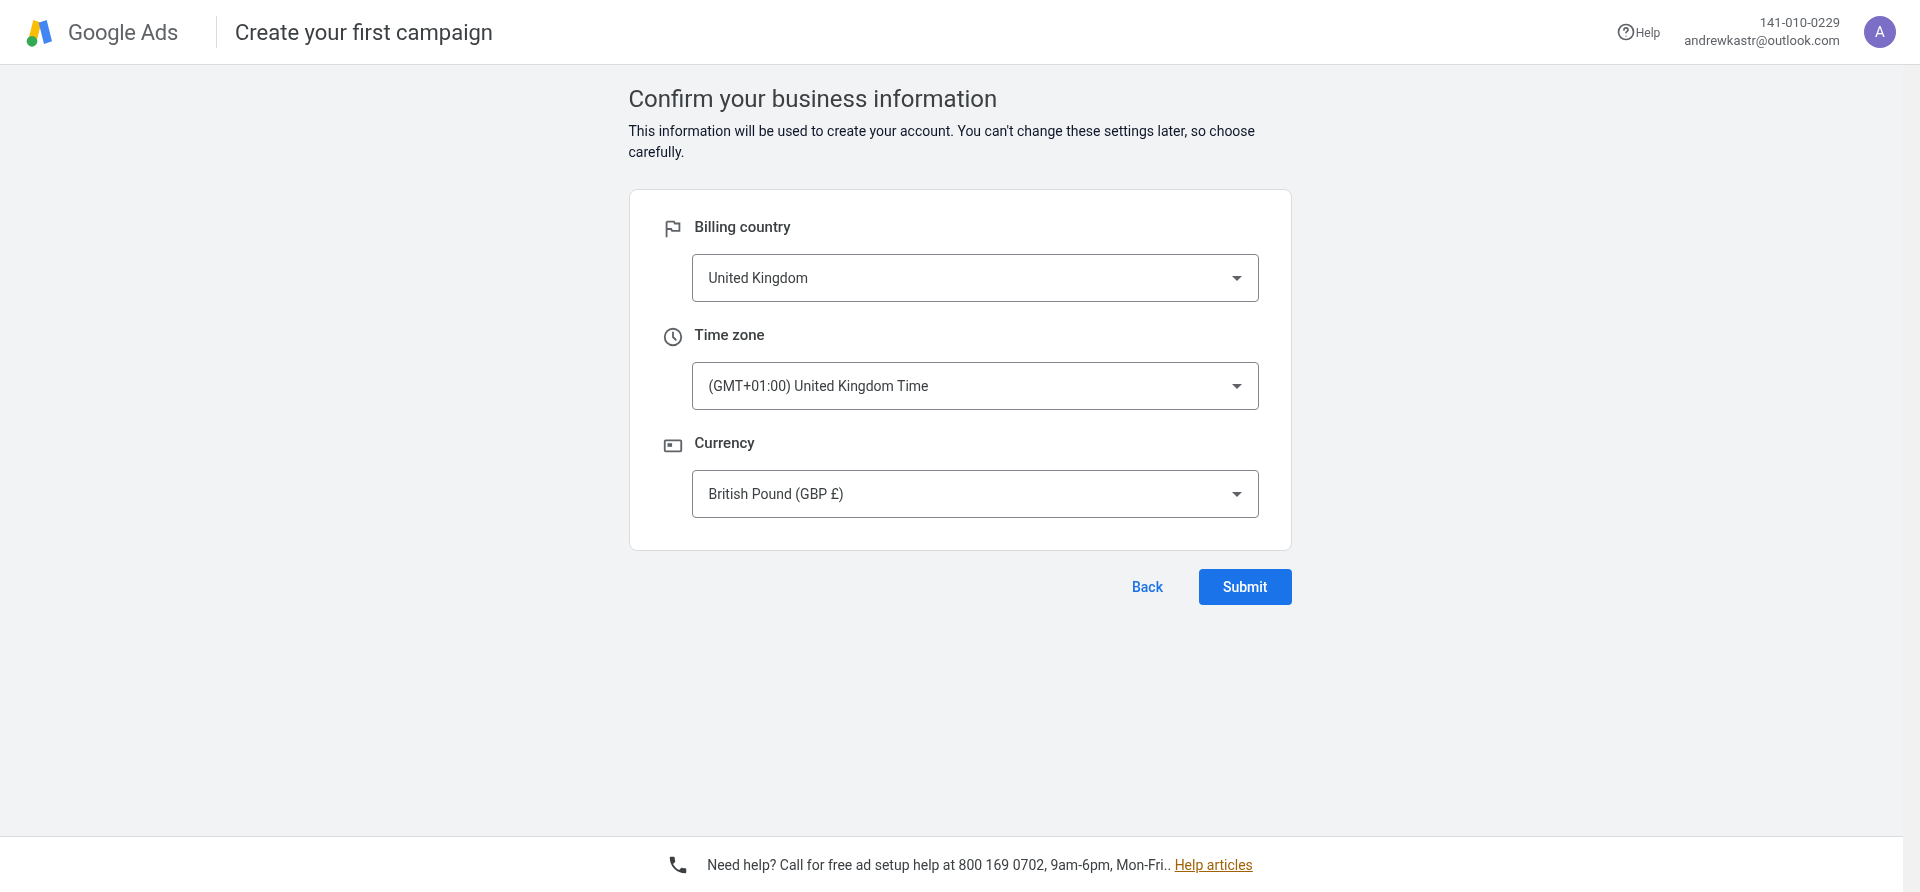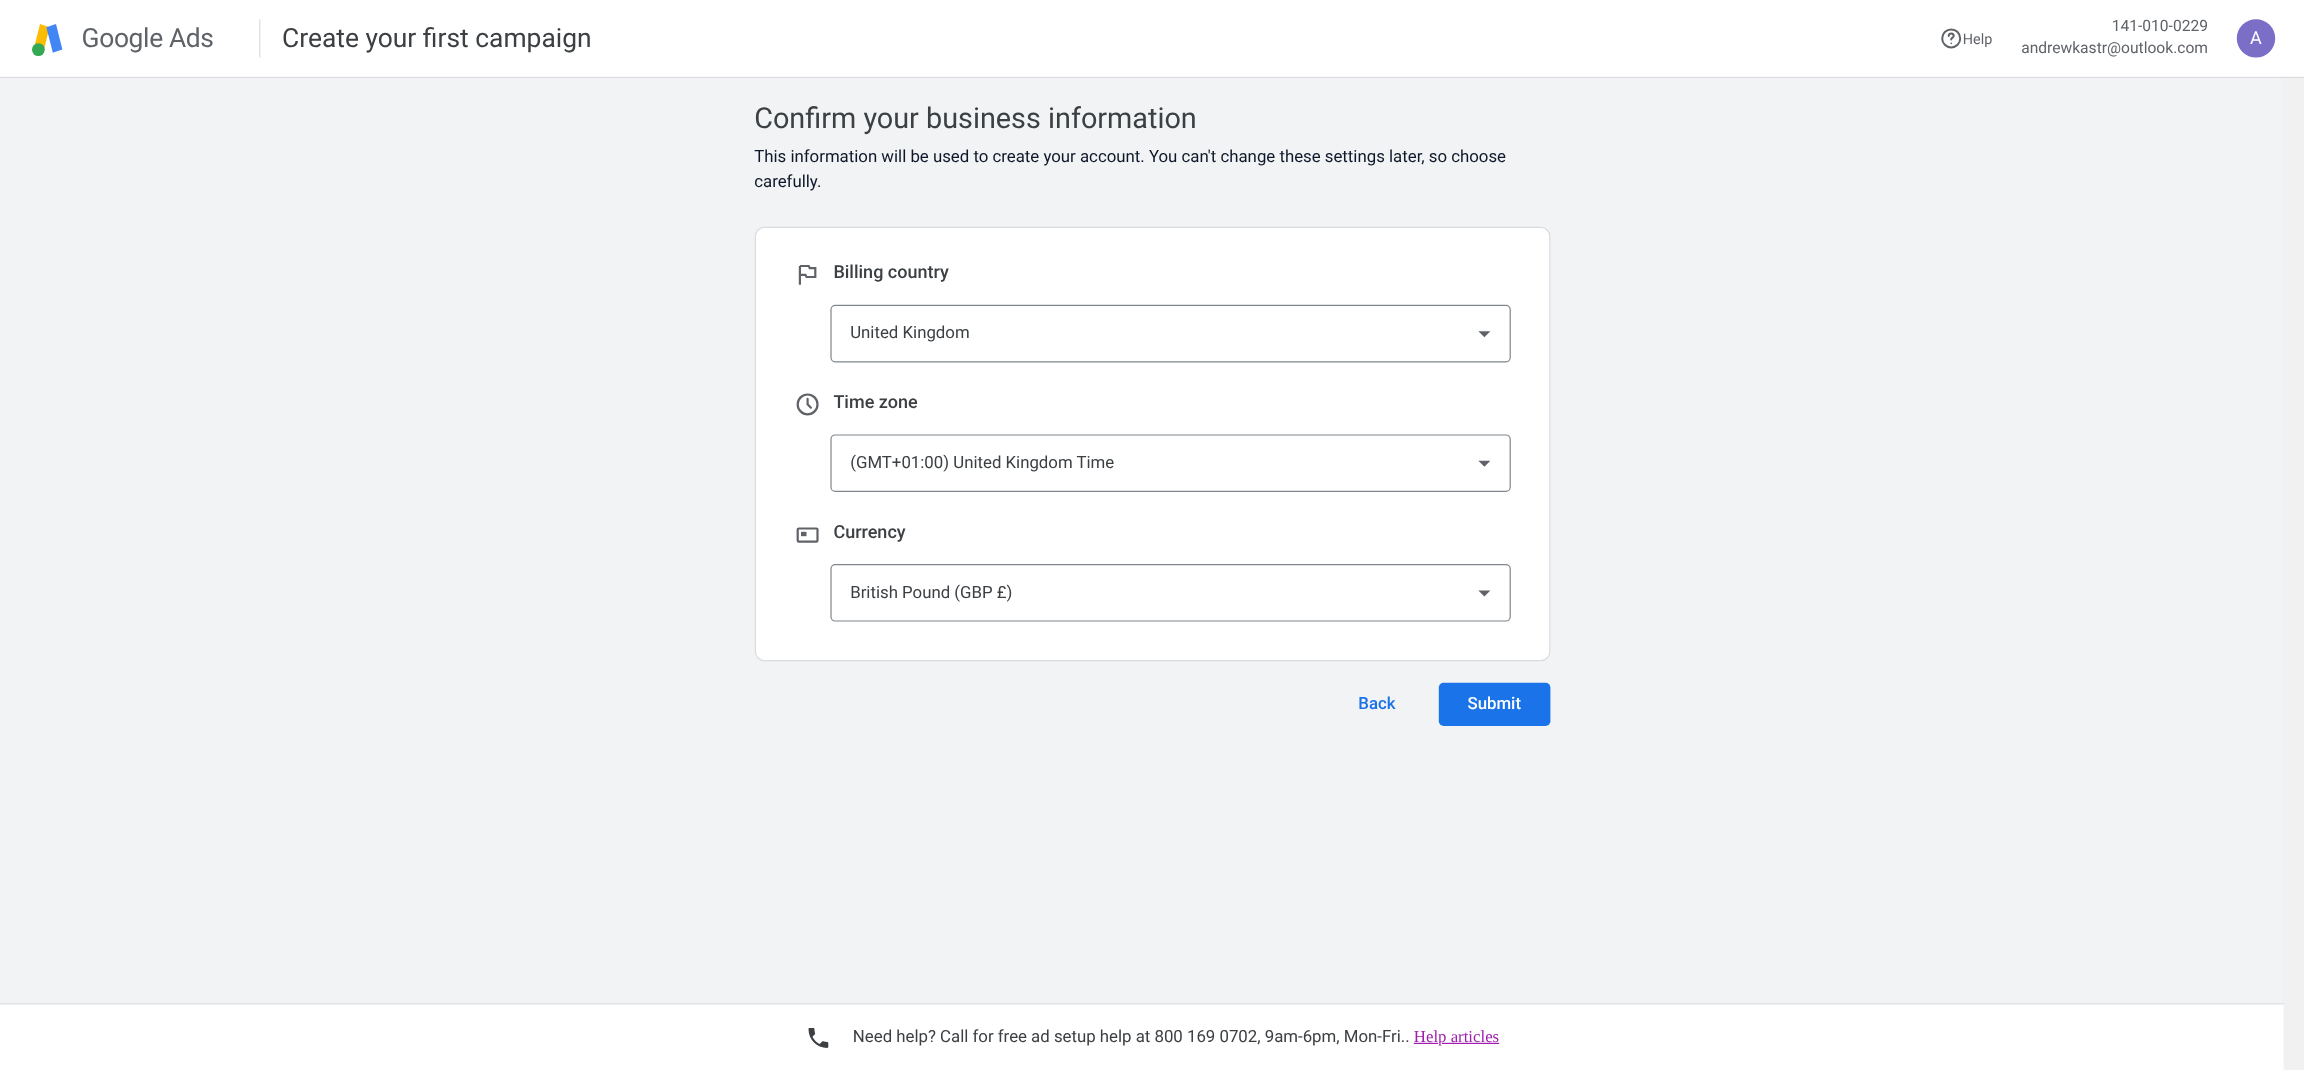--- a/index.html
+++ b/index.html
@@ -209,24 +209,23 @@
       align-items: center;
       justify-content: center;
       gap: 18px;
       border-top: 1px solid #dadce0;
     }
     .footer-text {
       font-size: 14px;
       color: #3c4043;
     }
     .footer-link {
-      color: #a21caf;
+      color: #a16207;
       text-decoration: underline;
       cursor: pointer;
-      font-family: Liberation Serif, serif;
     }
     .phone-icon {
       width: 22px;
       height: 22px;
       color: #3c4043;
     }
     .scrollbar-track {
       position: absolute;
       right: 0;
       top: 65px;

